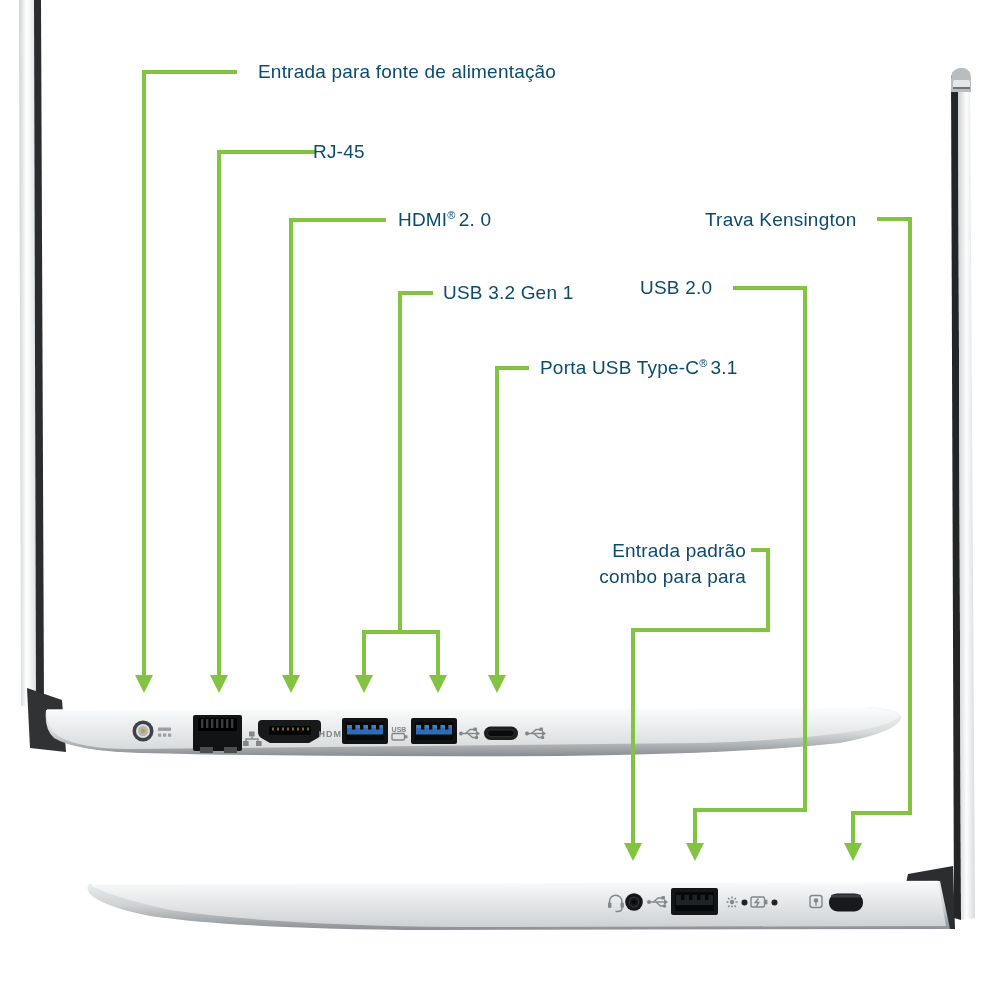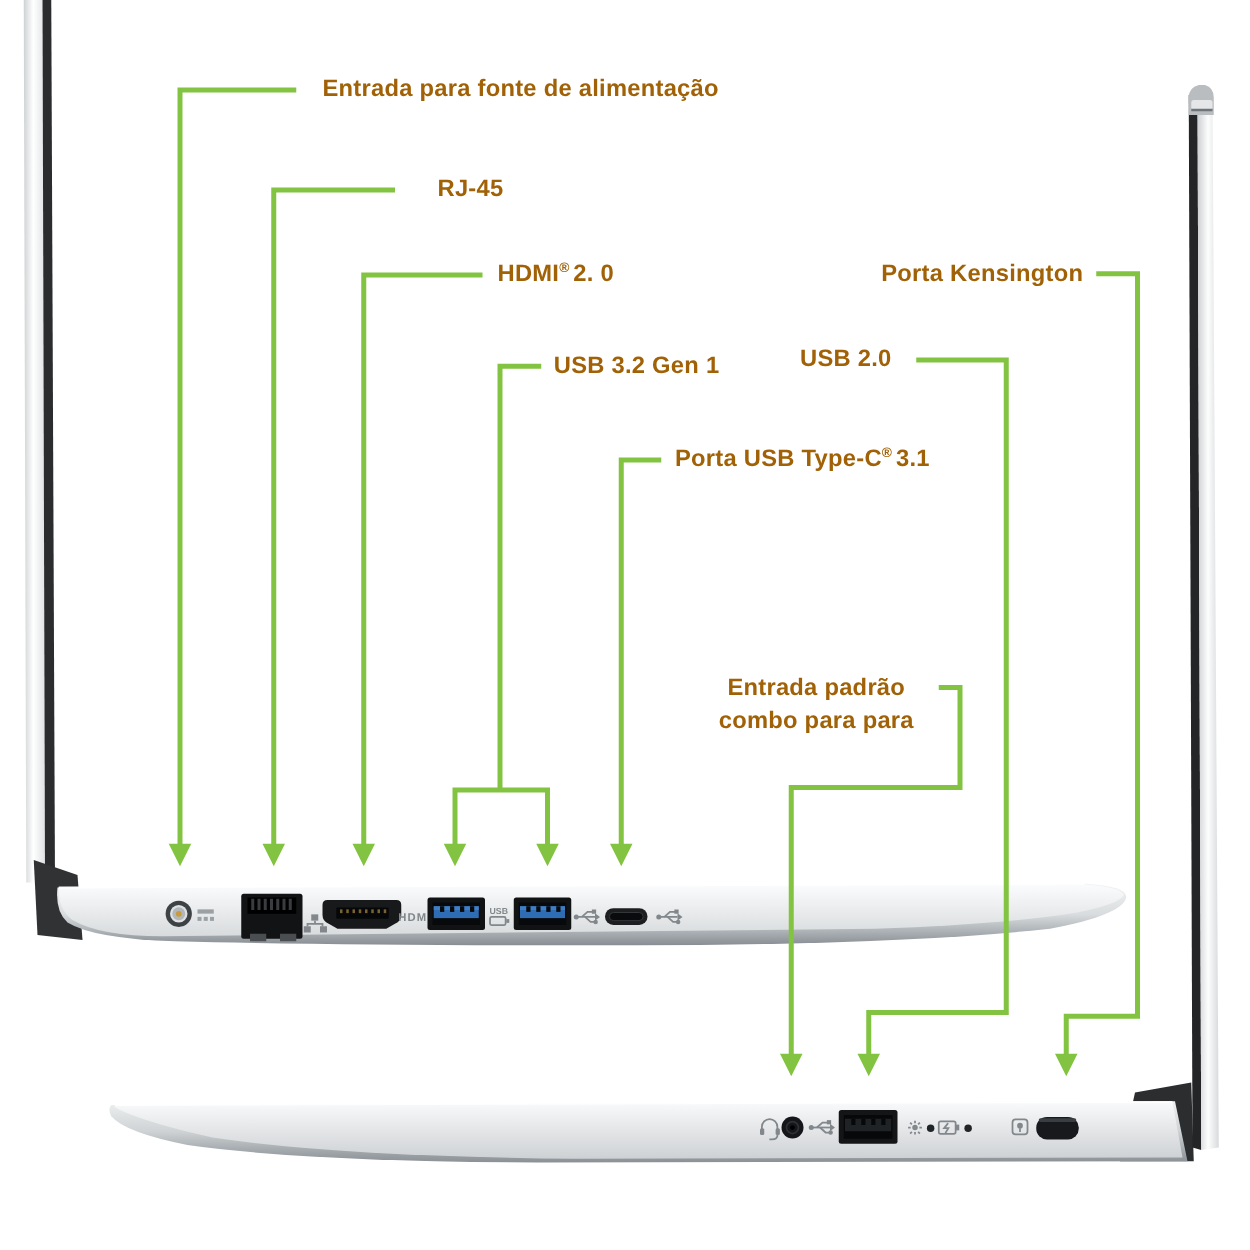--- a/index.html
+++ b/index.html
@@ -1,22 +1,22 @@
 <!DOCTYPE html>
 <html><head>
 <meta charset="utf-8">
 <style>
   html,body{margin:0;padding:0;background:#ffffff;}
   .stage{position:relative;width:1000px;height:1000px;background:#ffffff;overflow:hidden;
          font-family:"Liberation Sans",sans-serif;}
   svg{position:absolute;left:0;top:0;}
-  .lbl{position:absolute;color:#a16207;font-size:19px;letter-spacing:.2px;white-space:nowrap;font-weight:bold;}
+  .lbl{position:absolute;color:#0c4a6e;font-size:19px;letter-spacing:.2px;white-space:nowrap;}
   .lbl sup{font-size:11px;line-height:0;}
   .ml2{margin-left:3px;}
-  .combo{text-align:center;line-height:25.5px;}
+  .combo{text-align:right;line-height:25.5px;}
   .leader{stroke:#82c341;stroke-width:4;fill:none;}
   .arrow{fill:#82c341;}
   .glyph{stroke:#82878b;stroke-width:1.4;fill:none;}
   .glyphf{fill:#82878b;stroke:none;}
   .marktext{fill:#82878b;font-family:"Liberation Sans",sans-serif;font-weight:bold;}
 </style>
 </head>
 <body>
 
 <div class="stage">
@@ -261,29 +261,29 @@
     <path class="leader" d="M733,288 H805 V810 H695 V845"></path>
     <polygon class="arrow" points="686,843 704,843 695,861"></polygon>
 
     <path class="leader" d="M751,550 H768 V630 H633 V845"></path>
     <polygon class="arrow" points="624,843 642,843 633,861"></polygon>
   </g>
 </svg>
 
 <div class="lbl" style="left:258px;top:61px">Entrada para fonte de alimentação</div>
 
-<div class="lbl" style="left:350px;top:141px">RJ-45</div>
+<div class="lbl" style="left:313px;top:141px">RJ-45</div>
 
 <div class="lbl" style="left:398px;top:209px"><span>HDMI</span><sup>®</sup><span class="ml2">2. 0</span></div>
 
 <div class="lbl" style="left:443px;top:282px">USB 3.2 Gen 1</div>
 
 <div class="lbl" style="left:540px;top:357px"><span>Porta USB Type-C</span><sup>®</sup><span class="ml2">3.1</span></div>
 
-<div class="lbl" style="left:705px;top:209px">Porta Kensington</div>
+<div class="lbl" style="left:705px;top:209px">Trava Kensington</div>
 
 <div class="lbl" style="left:640px;top:277px">USB 2.0</div>
 
 <div class="lbl combo" style="left:560px;top:538px;width:186px">
   <div>Entrada padrão</div>
   <div>combo para para</div>
 </div>
 
 </div>
 

